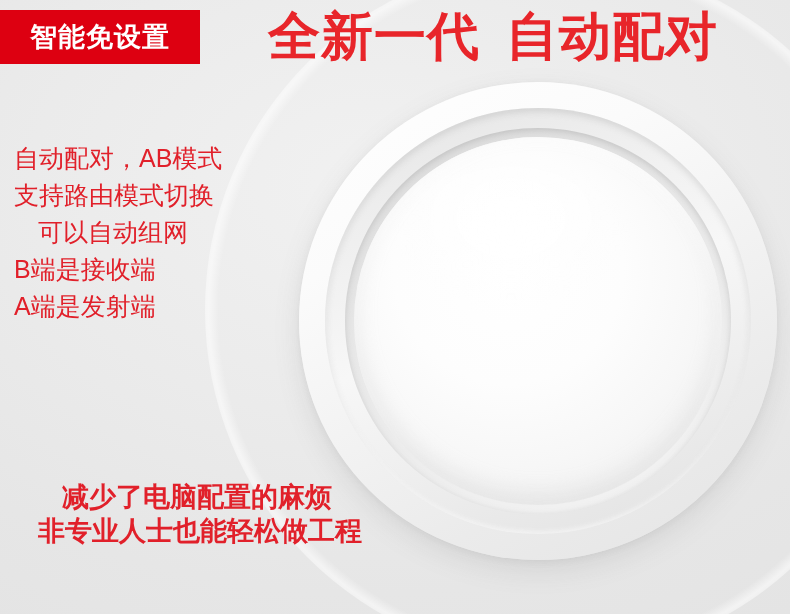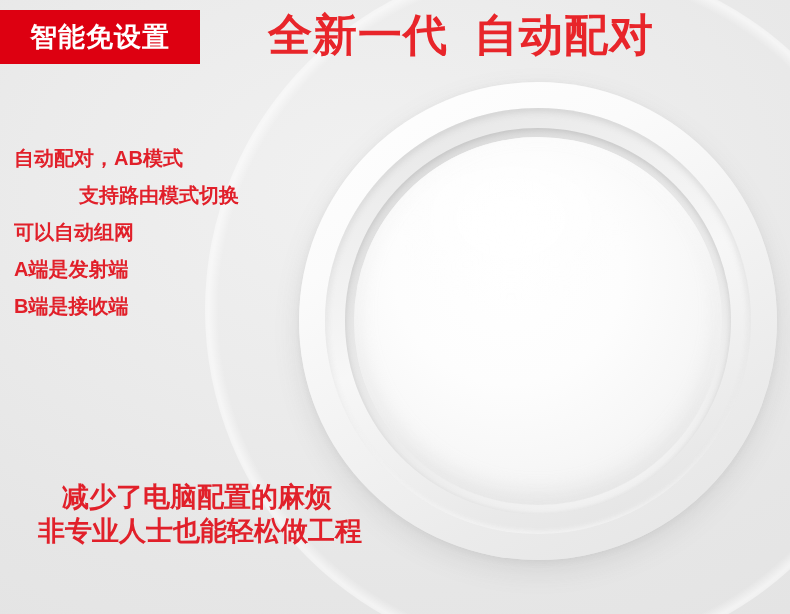--- a/index.html
+++ b/index.html
@@ -136,39 +136,38 @@
     font-weight: 700;
     letter-spacing: 1px;
     white-space: nowrap;
   }
 
   
   .headline {
     position: absolute;
     left: 268px;
     top: 8px;
-    font-size: 44px;
+    font-size: 52px;
     font-weight: 700;
     letter-spacing: 1px;
     white-space: nowrap;
     line-height: 56px;
-    font-family: Liberation Serif, serif;
   }
   .headline .gap { display: inline-block; width: 26px; }
 
   
   .features {
     position: absolute;
     left: 14px;
     top: 140px;
     width: 290px;
   }
   .feature-line {
-    font-size: 20px;
-    font-weight: 700;
+    font-size: 25px;
+    font-weight: 400;
     line-height: 37px;
     white-space: nowrap;
   }
 
   
   .tagline {
     position: absolute;
     left: 18px;
     top: 480px;
     width: 420px;
@@ -201,24 +200,24 @@
   <div class="badge" style="background-color: rgb(221, 0, 17);">
     <span class="badge-label" style="color: rgb(255, 255, 255);">智能免设置</span>
   </div>
 
   <div class="headline" style="color: rgb(232, 37, 42);">
     <span>全新一代</span><span class="gap"></span><span>自动配对</span>
   </div>
 
   <div class="features">
     <div class="feature-line" style="color: rgb(225, 32, 42);">自动配对，AB模式</div>
-    <div class="feature-line" style="color: rgb(225, 32, 42); text-align: center;">支持路由模式切换</div>
-    <div class="feature-line" style="color: rgb(225, 32, 42);">可以自动组网</div>
+    <div class="feature-line" style="color: rgb(225, 32, 42);">支持路由模式切换</div>
+    <div class="feature-line" style="color: rgb(225, 32, 42); margin-left: 24px;">可以自动组网</div>
+    <div class="feature-line" style="color: rgb(225, 32, 42);">B端是接收端</div>
     <div class="feature-line" style="color: rgb(225, 32, 42);">A端是发射端</div>
-    <div class="feature-line" style="color: rgb(225, 32, 42);">B端是接收端</div>
   </div>
 
   <div class="tagline">
     <div class="tagline-line" style="color: rgb(225, 32, 42); margin-left: 44px;">减少了电脑配置的麻烦</div>
     <div class="tagline-line" style="color: rgb(225, 32, 42); margin-left: 20px;">非专业人士也能轻松做工程</div>
   </div>
 
 </div>
 
 </body></html>

